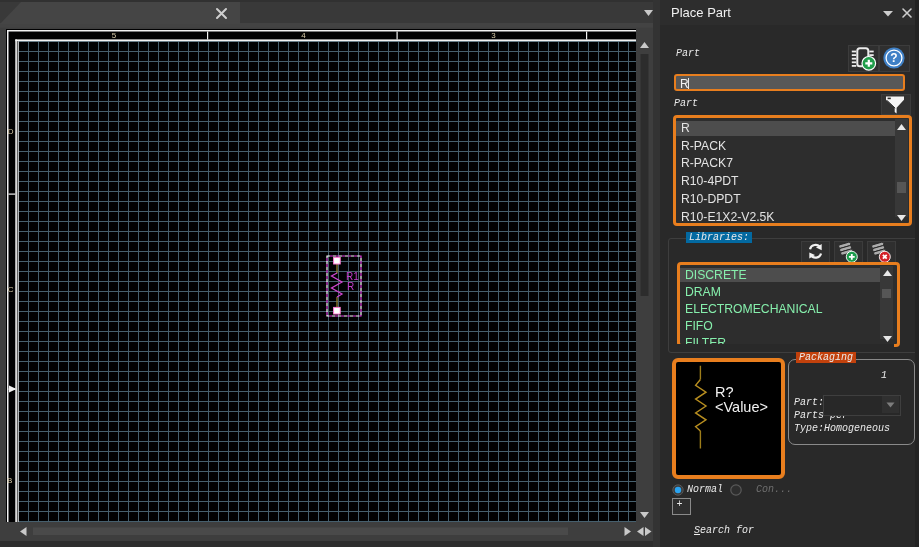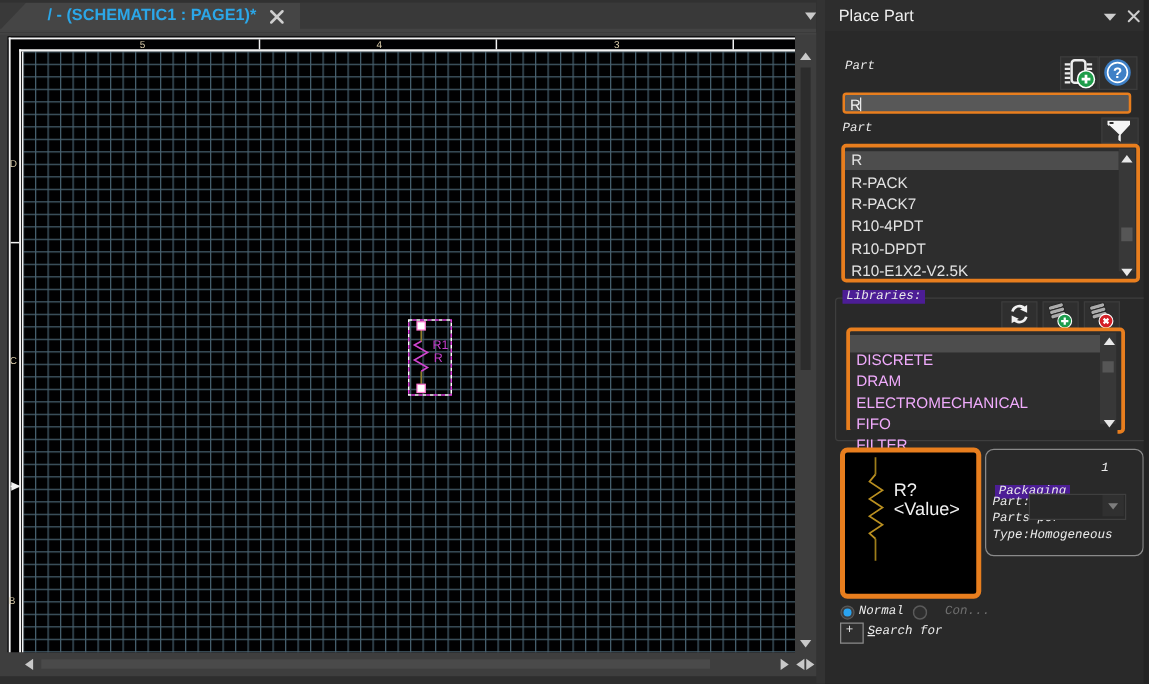--- a/index.html
+++ b/index.html
@@ -10,21 +10,20 @@
 </style>
 </head>
 <body>
 <div id="root">
 
   <div class="abs" style="left:0;top:0;width:653px;height:26px;background:#393939;"></div>
   <div class="abs" style="left:0;top:0;width:653px;height:2px;background:#313131;"></div>
   <div class="abs" style="left:0;top:23px;width:653px;height:3px;background:#434343;"></div>
   <div class="abs" style="left:0;top:2px;width:240px;height:22px;background:#454545;
        clip-path:polygon(21px 0,240px 0,240px 22px,0px 22px);"></div>
-  <div class="abs" style="left:38px;top:4px;font-size:13px;font-weight:bold;color:#2ba7e8;">/ - (SCHEMATIC1 : PAGE1)*</div>
   <svg class="abs" style="left:214px;top:6px" width="16" height="16">
     <path d="M3 3 L12 12 M12 3 L3 12" stroke="#cfcfcf" stroke-width="2" stroke-linecap="round"></path>
   </svg>
   <svg class="abs" style="left:643px;top:9px" width="12" height="9">
     <path d="M1 1 L10 1 L5.5 7 Z" fill="#c9c9c9"></path>
   </svg>
 
   <svg class="abs" style="left:0;top:26px" width="660" height="521">
     <defs>
       <pattern id="grid" width="10" height="10" patternUnits="userSpaceOnUse" x="8" y="5">
@@ -149,21 +148,21 @@
     <div class="abs" style="left:234.5px;top:118.5px;width:13.5px;height:98px;background:#383838;"></div>
     <svg class="abs" style="left:236px;top:123px" width="11" height="8">
         <path d="M1 7 L10 7 L5.5 1 Z" fill="#e8e8e8"></path>
       </svg>
     <div class="abs" style="left:236.5px;top:182px;width:9px;height:11px;background:#565656;"></div>
     <svg class="abs" style="left:236px;top:214px" width="11" height="8">
         <path d="M1 1 L10 1 L5.5 7 Z" fill="#e8e8e8"></path>
       </svg>
 
     <div class="abs" style="left:8px;top:238px;width:248px;height:113px;border:1px solid #3e3e3e;border-radius:3px;"></div>
-    <div class="abs ml" style="left:14px;top:232px;background:#4c1d95;padding:0 3px;">Libraries:</div>
+    <div class="abs ml" style="left:26px;top:232px;background:#0369a1;padding:0 3px;">Libraries:</div>
 
     <div class="abs" style="left:141px;top:241px;width:27px;height:20px;background:#2f2f2f;border:1px solid #3c3c3c;"></div>
     <svg class="abs" style="left:146px;top:242px" width="19" height="19">
       <path d="M4 7.2 A 5.6 5.6 0 0 1 14.2 5.6" fill="none" stroke="#f0f0f0" stroke-width="2.2"></path>
       <path d="M15 11.4 A 5.6 5.6 0 0 1 4.8 13" fill="none" stroke="#f0f0f0" stroke-width="2.2"></path>
       <path d="M15.7 2 L15.7 8.2 L10 5.6 Z" fill="#f0f0f0"></path>
       <path d="M3.3 16.6 L3.3 10.4 L9 13 Z" fill="#f0f0f0"></path>
     </svg>
     <div class="abs" style="left:174px;top:241px;width:27px;height:20px;background:#2f2f2f;border:1px solid #3c3c3c;"></div>
     <svg class="abs" style="left:176px;top:241px" width="24" height="22">
@@ -186,21 +185,21 @@
           <rect x="3.5" y="9.7" width="12.5" height="3.6" rx="1.8"></rect>
         </g>
       </g>
       <circle cx="15.8" cy="15.8" r="5.5" fill="#d32027" stroke="#ffffff" stroke-width="0.9"></circle>
       <path d="M13.9 13.9 L17.7 17.7 M17.7 13.9 L13.9 17.7" stroke="#ffffff" stroke-width="1.8"></path>
     </svg>
 
     <div class="abs" style="left:17px;top:262px;width:217px;height:79px;background:#2d2d2d;
          border:3px solid #e87e1e;border-radius:4px;overflow:hidden;"></div>
     <div class="abs" style="left:20px;top:267.5px;width:201px;height:14px;background:#4d4d4d;"></div>
-    <div class="abs" style="left:25px;top:280px;width:190px;font-size:12.2px;color:#f0abfc;line-height:16.9px;">
+    <div class="abs" style="left:25px;top:267px;width:190px;font-size:12.2px;color:#86efac;line-height:16.9px;">
       DISCRETE<br>DRAM<br>ELECTROMECHANICAL<br>FIFO<br>FILTER
     </div>
     <div class="abs" style="left:17px;top:344px;width:217px;height:4px;background:#292929;"></div>
 
     <div class="abs" style="left:220px;top:265.5px;width:13px;height:73px;background:#383838;"></div>
     <svg class="abs" style="left:221.5px;top:268.5px" width="11" height="8">
         <path d="M1 7 L10 7 L5.5 1 Z" fill="#e8e8e8"></path>
       </svg>
     <div class="abs" style="left:222px;top:289px;width:9px;height:9px;background:#565656;"></div>
     <svg class="abs" style="left:221.5px;top:334.5px" width="11" height="8">
@@ -210,21 +209,21 @@
     <div class="abs" style="left:12px;top:357.5px;width:105px;height:113px;background:#000000;
          border:4px solid #e87e1e;border-radius:6px;"></div>
     <svg class="abs" style="left:16px;top:361.5px" width="105" height="113">
       <path d="M24.4 3.7 V17.5 M24.4 69 V86.5" stroke="#9d7d1a" stroke-width="1.4" fill="none"></path>
       <path d="M24.4 17.5 L19.6 23.3 L30 30.2 L19.6 37.1 L30 44 L19.6 50.9 L30 57.8 L19.6 64.7 L24.4 69" stroke="#b98f20" stroke-width="1.4" fill="none"></path>
       <text x="39" y="34.8" font-size="14.5" fill="#f2f2f2" font-family="Liberation Sans">R?</text>
       <text x="39" y="49.8" font-size="14.5" fill="#f2f2f2" font-family="Liberation Sans">&lt;Value&gt;</text>
     </svg>
 
     <div class="abs" style="left:128px;top:359px;width:125px;height:84px;border:1.5px solid #8a8a8a;border-radius:7px;"></div>
-    <div class="abs ml" style="left:136px;top:352px;background:#4c1d95;padding:0 3px;margin-top:36px;">Packaging</div>
+    <div class="abs ml" style="left:136px;top:352px;background:#c2410c;padding:0 3px;">Packaging</div>
     <div class="abs ml" style="left:134px;top:370px;margin-top:40px;">Parts per</div>
     <div class="abs ml" style="left:221px;top:370px;">1</div>
     <div class="abs ml" style="left:134px;top:397px;">Part:</div>
     <div class="abs" style="left:163px;top:395px;width:76px;height:19px;background:#282828;border:1px solid #3f3f3f;"></div>
     <div class="abs" style="left:222px;top:396px;width:17px;height:17px;background:#303030;"></div>
     <svg class="abs" style="left:226px;top:402px" width="9" height="7">
         <path d="M0.5 0.5 L8.5 0.5 L4.5 5.5 Z" fill="#7d7d7d"></path>
       </svg>
     <div class="abs ml" style="left:134px;top:423px;">Type:Homogeneous</div>
 
@@ -235,16 +234,16 @@
     <div class="abs ml" style="left:27px;top:484px;">Normal</div>
     <svg class="abs" style="left:70px;top:483.5px" width="12" height="12">
       <circle cx="6" cy="6" r="5.2" fill="#2e2e2e" stroke="#5a5a5a" stroke-width="1.2"></circle>
     </svg>
     <div class="abs ml" style="left:96px;top:484px;color:#6f6f6f;">Con...</div>
 
     <div class="abs" style="left:255px;top:0;width:4px;height:547px;background:#232323;"></div>
 
     <div class="abs" style="left:12px;top:498px;width:17px;height:15px;background:#2f2f2f;border:1px solid #8a8a8a;"></div>
     <div class="abs ml" style="left:16.5px;top:499px;">+</div>
-    <div class="abs ml" style="left:34px;top:500px;text-align:center;"><span style="text-decoration:underline">S</span>earch for</div>
+    <div class="abs ml" style="left:34px;top:525px;text-align:center;"><span style="text-decoration:underline">S</span>earch for</div>
   </div>
 
 </div>
 
 </body></html>

